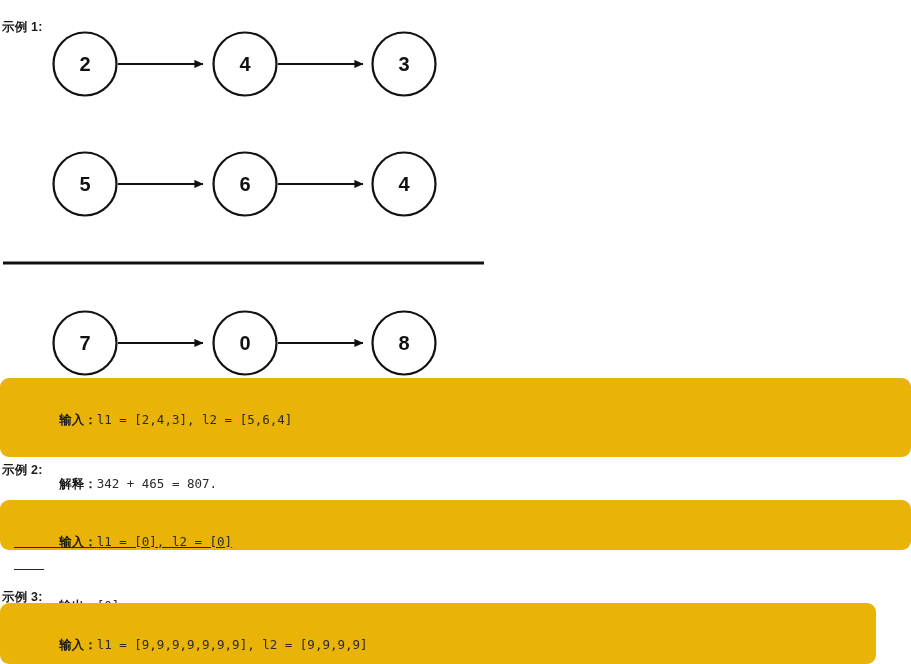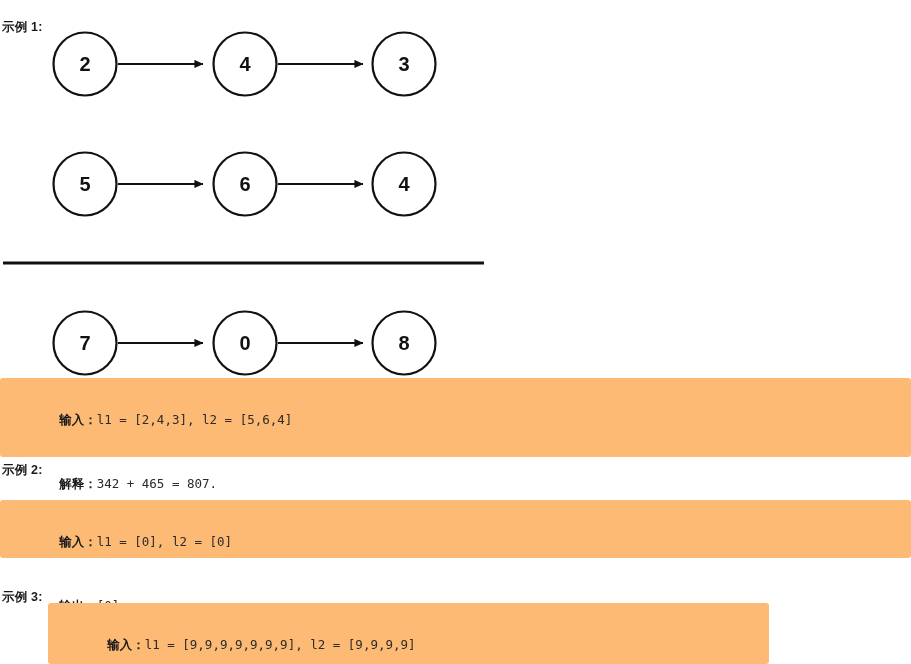--- a/index.html
+++ b/index.html
@@ -41,22 +41,22 @@
     top: 18px;
     width: 520px;
     height: 360px;
   }
   .diagram svg { display: block; }
 
   
   .codeblock {
     position: absolute;
     left: 0;
-    background: #fdba74;
-    border-radius: 3px;
+    background: #eab308;
+    border-radius: 9px;
     box-sizing: border-box;
     padding: 10px 0 10px 14px;
   }
   .code-line {
     font-family: "DejaVu Sans Mono", "Liberation Mono", monospace;
     font-size: 12.5px;
     line-height: 21px;
     color: #2b2b2b;
     white-space: pre;
   }
@@ -146,31 +146,31 @@
     <div class="code-line">
       <span class="code-label">输入：</span><span class="code-value">l1 = [2,4,3], l2 = [5,6,4]</span>
     </div>
     <div class="code-line">
       <span class="code-label">解释：</span><span class="code-value">342 + 465 = 807.</span>
     </div>
   </div>
 
   <div class="ex-heading" style="top:462px;">示例 2:</div>
 
-  <div class="codeblock" style="top:500px; width:911px; height:58px;">
+  <div class="codeblock" style="top:500px; width:911px; height:50px;text-decoration:underline;">
     <div class="code-line">
       <span class="code-label">输入：</span><span class="code-value">l1 = [0], l2 = [0]</span>
     </div>
     <div class="code-line">
       <span class="code-label">输出：</span><span class="code-value">[0]</span>
     </div>
   </div>
 
   <div class="ex-heading" style="top:589px;">示例 3:</div>
 
-  <div class="codeblock" style="top:603px; width:721px; height:61px;margin-left:48px;">
+  <div class="codeblock" style="top:603px; width:876px; height:61px;">
     <div class="code-line">
       <span class="code-label">输入：</span><span class="code-value">l1 = [9,9,9,9,9,9,9], l2 = [9,9,9,9]</span>
     </div>
 
   </div>
 
 </div>
 
 </body></html>

